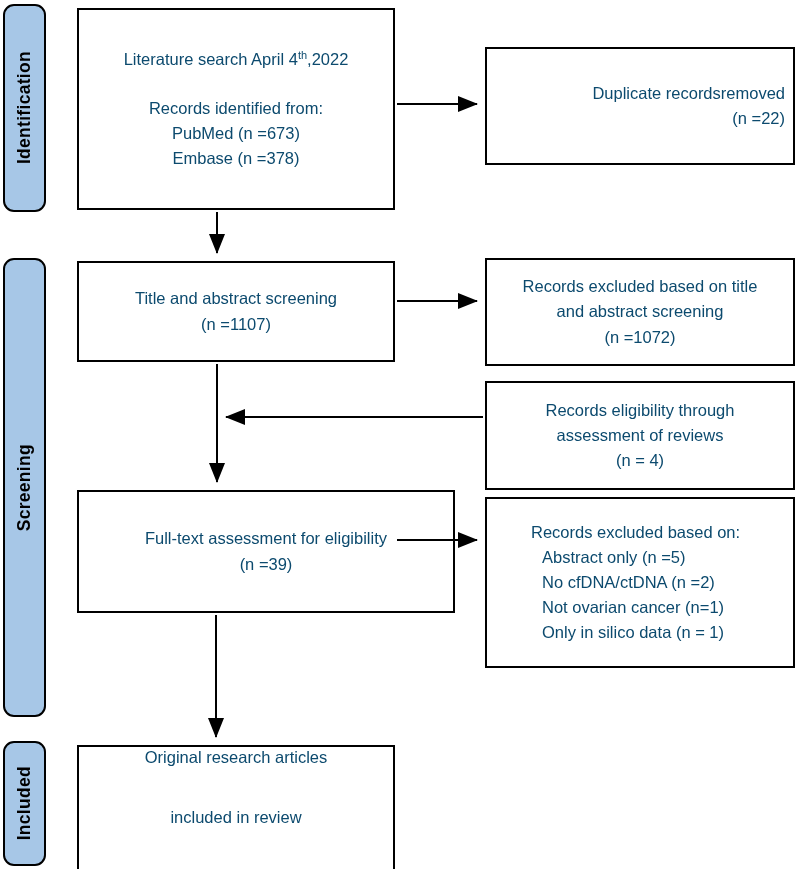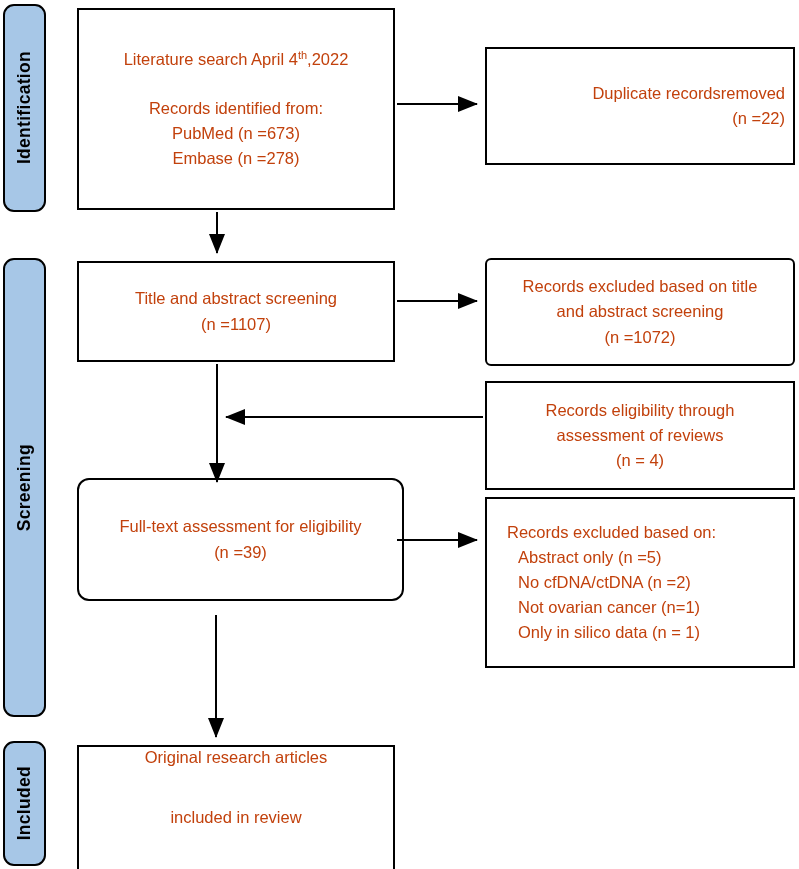--- a/index.html
+++ b/index.html
@@ -45,36 +45,36 @@
     position: absolute;
     background: #ffffff;
     border: 2.5px solid var(--ink);
     display: flex;
     flex-direction: column;
     justify-content: center;
     align-items: center;
     text-align: center;
     font-size: 16.5px;
     line-height: 1.52;
-    color: #c2410c;
+    color: #0c4a6e;
     padding: 4px 8px;
   }
   .fbox .ln { display: block; }
   sup { font-size: 11px; line-height: 0; }
 
   .box-literature { left: 77px; top: 8px;   width: 318px; height: 202px; }
   .box-literature .first-line { margin-bottom: 24px; }
   .box-duplicates { left: 485px; top: 47px;  width: 310px; height: 118px; align-items: flex-end; }
   .box-title-screening { left: 77px; top: 261px; width: 318px; height: 101px; text-align: right; }
-  .box-excluded-title  { left: 485px; top: 258px; width: 310px; height: 108px; border-radius: 6px; }
+  .box-excluded-title  { left: 485px; top: 258px; width: 310px; height: 108px; }
   .box-reviews         { left: 485px; top: 381px; width: 310px; height: 109px; }
-  .box-fulltext        { left: 77px; top: 478px; width: 327px; height: 123px; border-radius: 12px; }
+  .box-fulltext        { left: 77px; top: 490px; width: 378px; height: 123px; }
   .box-excluded-fulltext {
     left: 485px; top: 497px; width: 310px; height: 171px;
-    align-items: flex-start; text-align: left; padding-left: 20px;
+    align-items: flex-start; text-align: left; padding-left: 44px;
   }
   .box-excluded-fulltext .item { padding-left: 11px; }
   .box-included { left: 77px; top: 745px; width: 318px; height: 146px; gap: 35px; }
 
   .arrow-layer { position: absolute; left: 0; top: 0; width: 799px; height: 869px; }
 </style>
 </head>
 <body>
 
 <div class="canvas">
@@ -86,21 +86,21 @@
     <span class="stage-label">Screening</span>
   </div>
   <div class="stage stage-included">
     <span class="stage-label">Included</span>
   </div>
 
   <div class="fbox box-literature">
     <span class="ln first-line"><span>Literature search April 4</span><sup>th</sup><span>,2022</span></span>
     <span class="ln">Records identified from:</span>
     <span class="ln">PubMed (n =673)</span>
-    <span class="ln">Embase (n =278)</span>
+    <span class="ln">Embase (n =378)</span>
   </div>
 
   <div class="fbox box-duplicates">
     <span class="ln">Duplicate recordsremoved</span>
     <span class="ln">(n =22)</span>
   </div>
 
   <div class="fbox box-title-screening">
     <span class="ln">Title and abstract screening</span>
     <span class="ln">(n =1107)</span>

